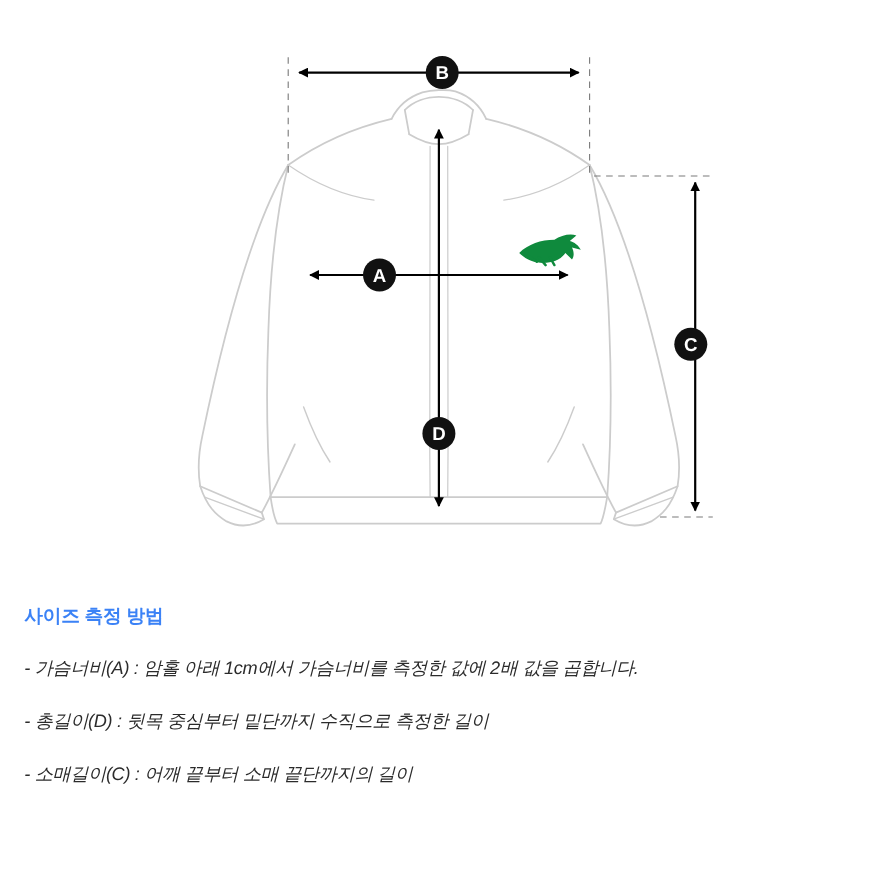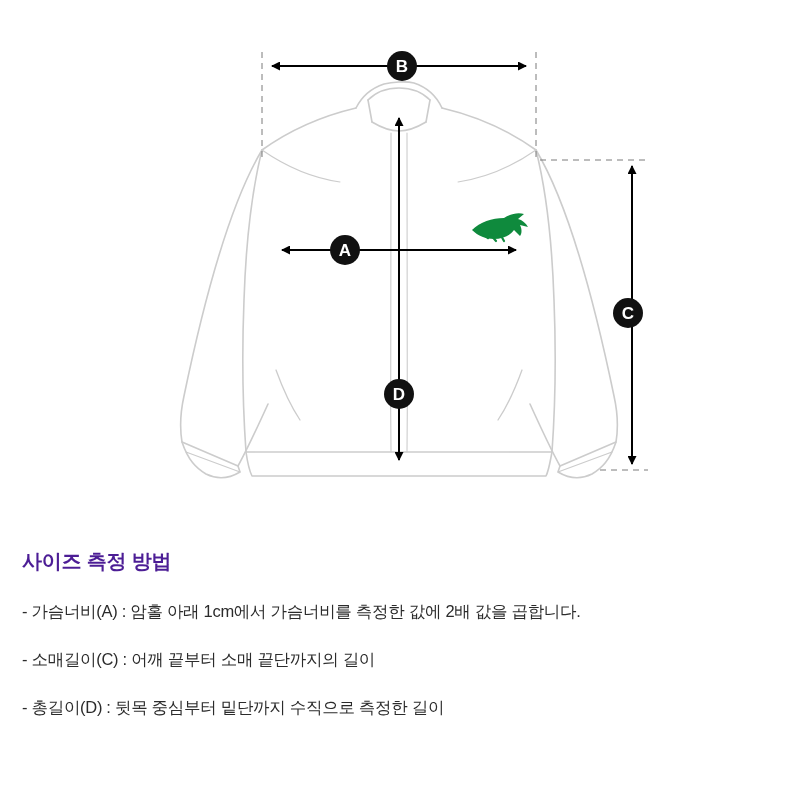--- a/index.html
+++ b/index.html
@@ -29,37 +29,38 @@
   }
   .legend {
     position: absolute;
     left: 0;
     top: 520px;
     width: 800px;
     padding: 0 22px;
     box-sizing: border-box;
   }
   .legend-title {
-    font-size: 20px;
+    font-size: 17px;
     font-weight: bold;
-    color: #4c1d95;
+    color: #3b82f6;
     margin: 28px 0 0 0;
     letter-spacing: -0.2px;
   }
   .legend-list {
     margin: 0;
     padding: 0;
     list-style: none;
   }
   .legend-item {
     font-size: 16.5px;
     color: #2b2b2b;
     margin-top: 26px;
     letter-spacing: -0.3px;
     white-space: nowrap;
+    font-style: italic;
   }
 </style>
 </head>
 <body>
 
 <div class="page">
 
   <div class="diagram">
     <svg width="800" height="520" viewBox="0 0 800 520" xmlns="http://www.w3.org/2000/svg">
       <defs>
@@ -150,18 +151,18 @@
         <circle cx="399" cy="394" r="15" fill="#111111"></circle>
         <text x="399" y="400" text-anchor="middle" font-family="Liberation Sans, sans-serif" font-size="17" font-weight="bold" fill="#ffffff">D</text>
       </g>
     </svg>
   </div>
 
   <div class="legend">
     <div class="legend-title">사이즈 측정 방법</div>
     <ul class="legend-list">
       <li class="legend-item">- 가슴너비(A) : 암홀 아래 1cm에서 가슴너비를 측정한 값에 2배 값을 곱합니다.</li>
+      <li class="legend-item">- 총길이(D) : 뒷목 중심부터 밑단까지 수직으로 측정한 길이</li>
       <li class="legend-item">- 소매길이(C) : 어깨 끝부터 소매 끝단까지의 길이</li>
-      <li class="legend-item">- 총길이(D) : 뒷목 중심부터 밑단까지 수직으로 측정한 길이</li>
     </ul>
   </div>
 
 </div>
 
 </body></html>

